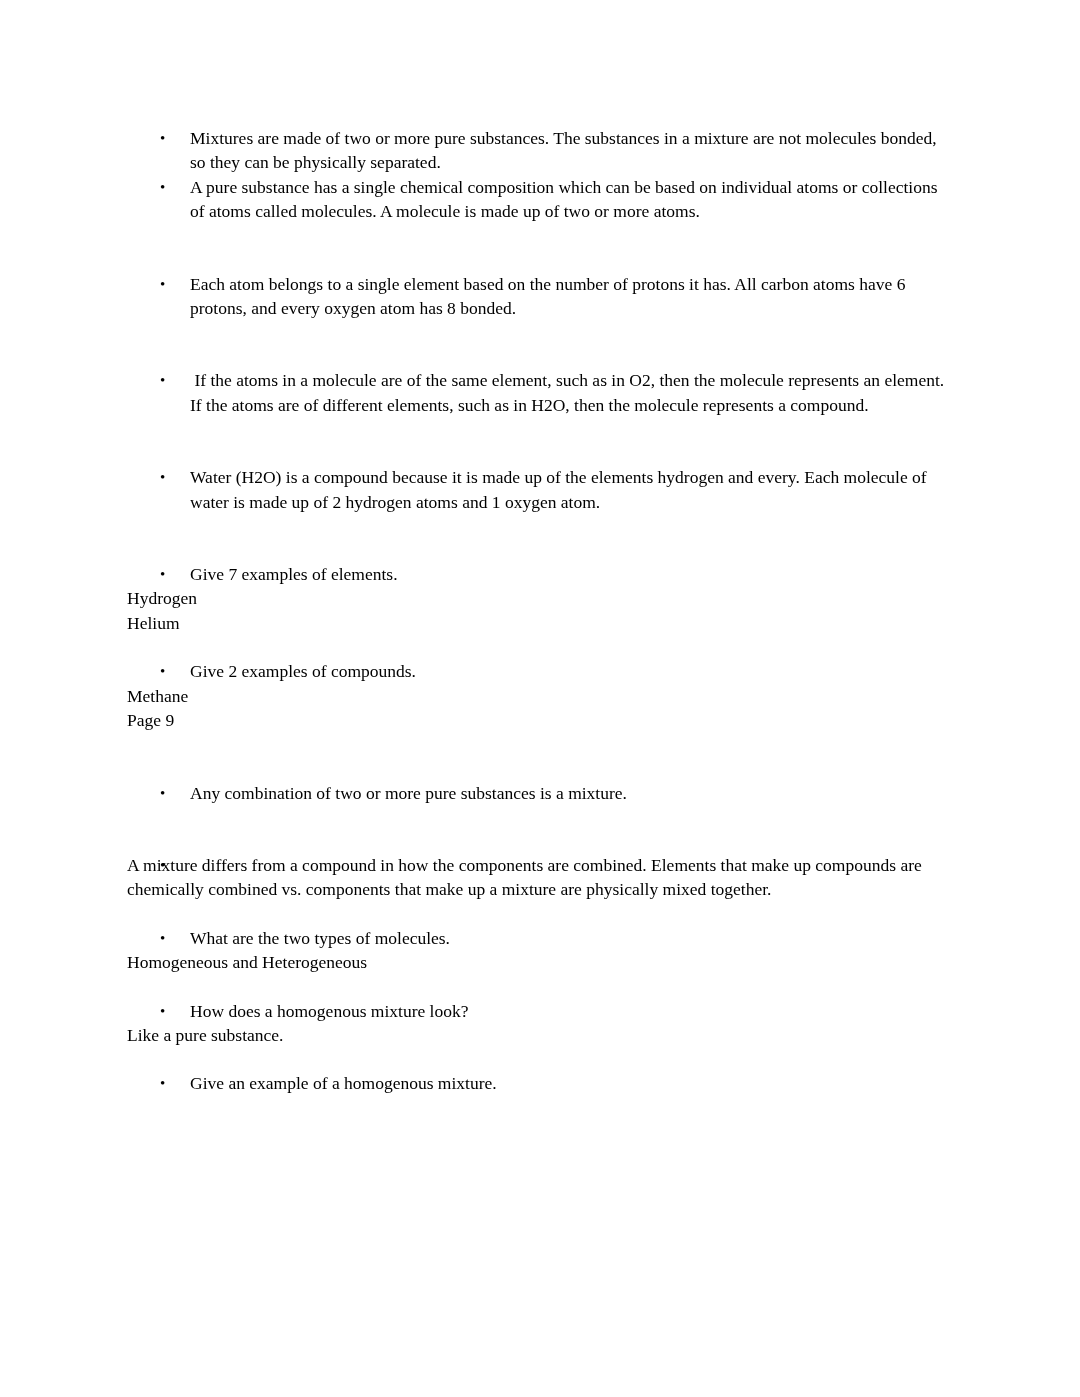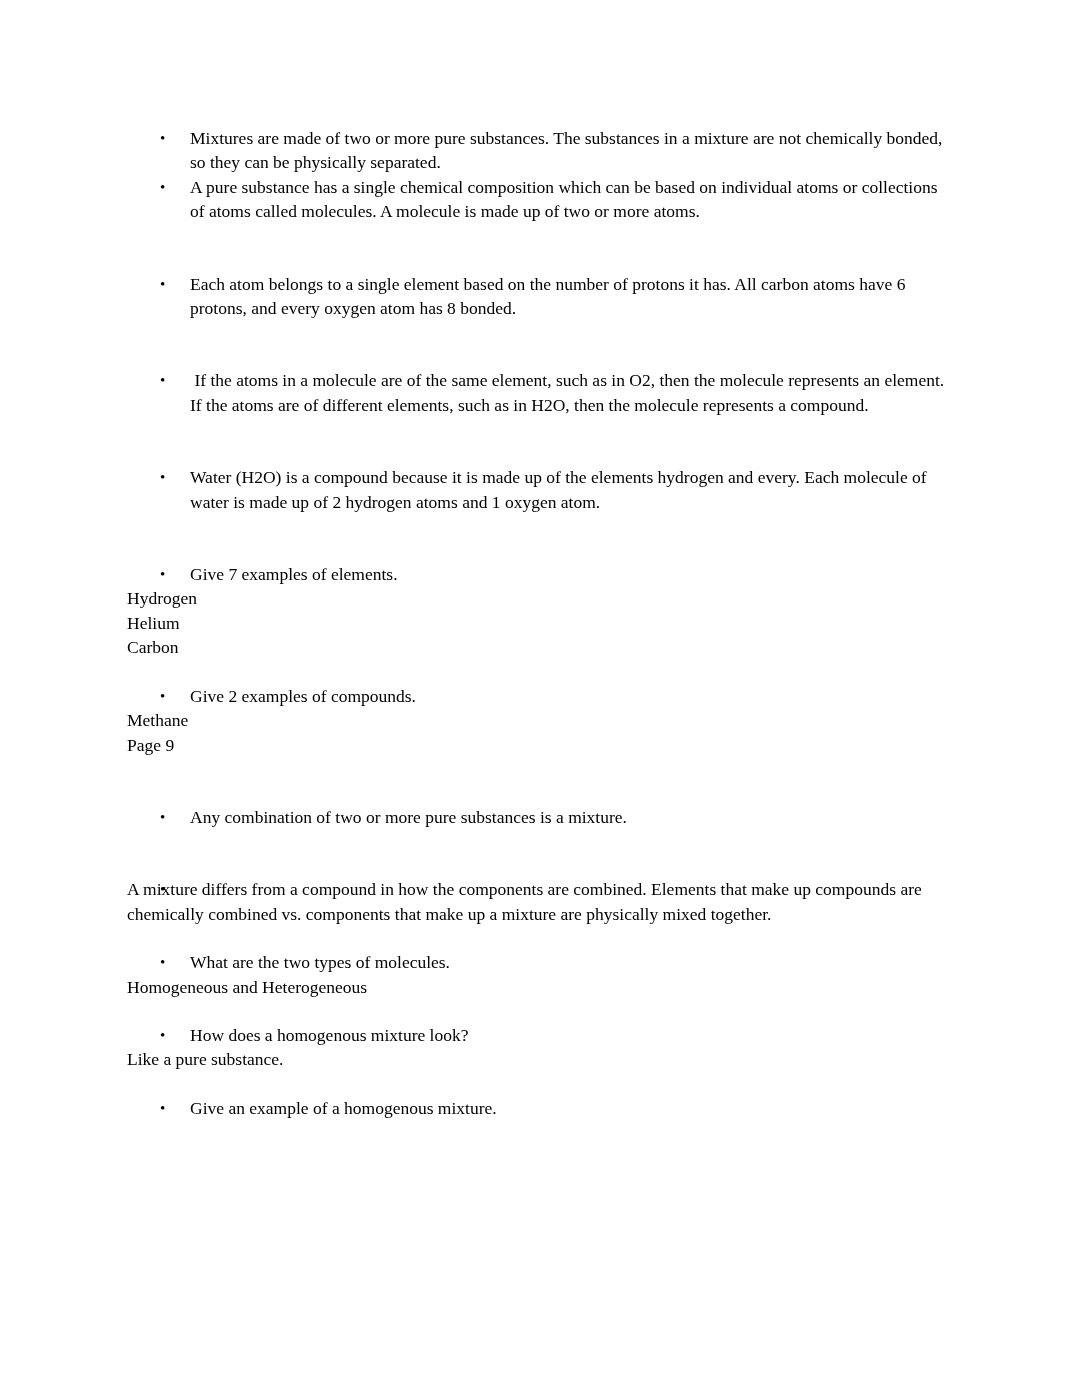--- a/index.html
+++ b/index.html
@@ -42,29 +42,28 @@
     padding-left: 0;
   }
   b { font-weight: normal; }
   span { white-space: pre-wrap; }
 </style>
 </head>
 <body>
 
 <div class="page">
   <div class="doc-content" id="doc-content">
-      <div class="block bullet"><span class="marker">•</span><span><b>Mixtures</b><span> are made of two or more pure substances. The substances in a mixture are not </span><b>chemically</b><span> bonded, so they can be physically </span><b>separated</b><span>.</span></span></div>
+      <div class="block bullet"><span class="marker">•</span><span><b>Mixtures</b><span> are made of two or more pure substances. The substances in a mixture are not </span><b>molecules</b><span> bonded, so they can be physically </span><b>separated</b><span>.</span></span></div>
       <div class="block bullet"><span class="marker">•</span><span><span>A pure substance has a </span><b>single</b><span> chemical composition which can be based on individual </span><b>atoms</b><span> or collections of atoms called </span><b>molecules.</b><span> A molecule is made up of two or more </span><b>atoms</b><span>.</span></span></div>
       <div class="block bullet gap2"><span class="marker">•</span><span><span>Each atom belongs to a single element based on the number of </span><b>protons</b><span> it has. All carbon atoms have </span><b>6</b><span> protons, and every oxygen atom has </span><b>8</b><span> bonded.</span></span></div>
       <div class="block bullet gap2"><span class="marker">•</span><span><span> If the atoms in a molecule are of the </span><b>same</b><span> element, such as in O2, then the </span><b>molecule</b><span> represents an </span><b>element</b><span>. If the atoms are of </span><b>different</b><span> elements, such as in H2O, then the molecule represents a </span><b>compound</b><span>.</span></span></div>
       <div class="block bullet gap2"><span class="marker">•</span><span><span>Water (H2O) is a </span><b>compound</b><span> because it is made up of the elements </span><b>hydrogen</b><span> and </span><b>every</b><span>. Each molecule of water is made up of </span><b>2</b><span> hydrogen atoms and </span><b>1</b><span> oxygen atom.</span></span></div>
       <div class="block bullet gap2"><span class="marker">•</span><span><span>Give 7 examples of elements.</span></span></div>
       <div class="block para"><span><span>Hydrogen</span></span></div>
       <div class="block para"><span><span>Helium</span></span></div>
-      <div class="block para"><span><span>Carbon</span></span></div>
       <div class="block bullet gap1"><span class="marker">•</span><span><span>Give 2 examples of compounds.</span></span></div>
       <div class="block para"><span><span>Methane</span></span></div>
       <div class="block para"><span><b>Page 9</b></span></div>
       <div class="block bullet gap2"><span class="marker">•</span><span><span>Any combination of </span><b>two</b><span> or </span><b>more</b><span> pure substances is a mixture.</span></span></div>
       <div class="block bullet gap2"><span class="marker">•</span></div>
       <div class="block para"><span><span>A mixture differs from a compound in how the components are combined. Elements that make up compounds are chemically combined vs. components that make up a mixture are physically mixed together.</span></span></div>
       <div class="block bullet gap1"><span class="marker">•</span><span><span>What are the two types of molecules.</span></span></div>
       <div class="block para"><span><span>Homogeneous and Heterogeneous</span></span></div>
       <div class="block bullet gap1"><span class="marker">•</span><span><span>How does a homogenous mixture look?</span></span></div>
       <div class="block para"><span><span>Like a pure substance.</span></span></div>

